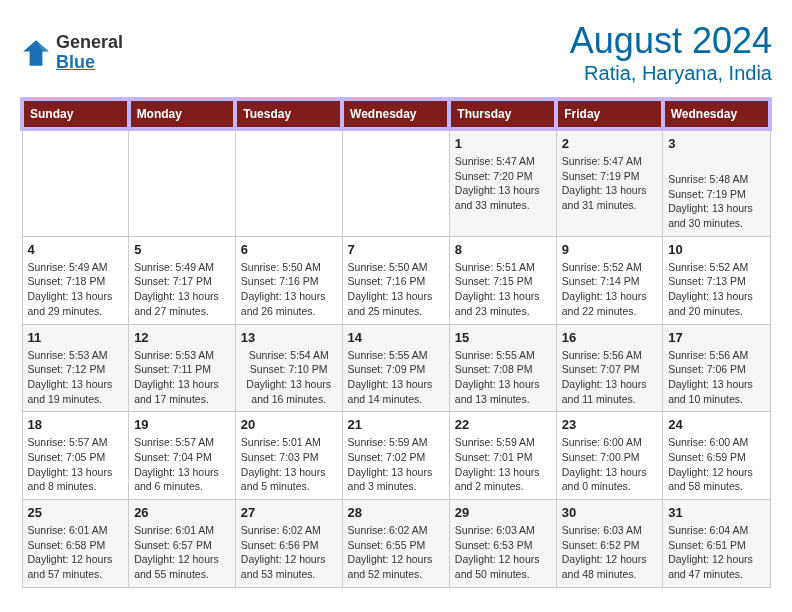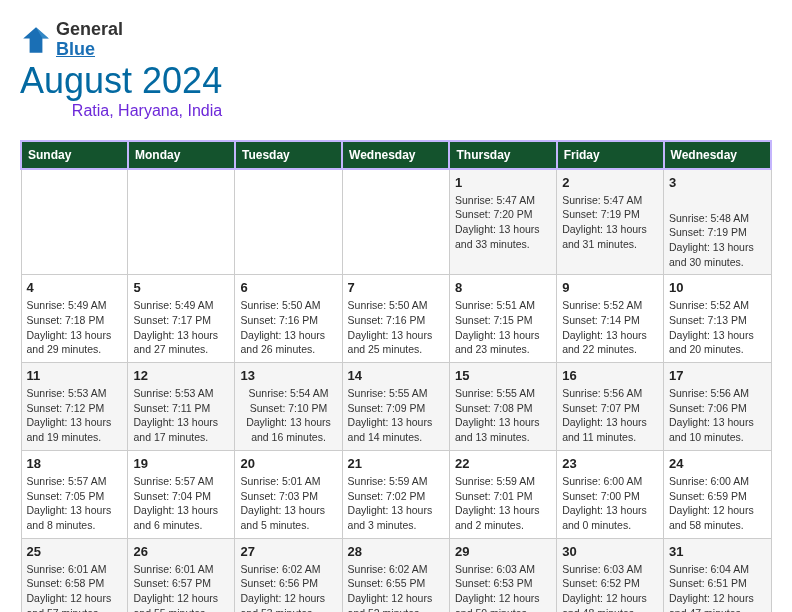--- a/index.html
+++ b/index.html
@@ -6,23 +6,22 @@
     body {
       font-family: Arial, sans-serif;
       background: #fff;
       width: 792px;
       min-height: 612px;
       padding: 20px;
     }
     .header {
       display: flex;
       justify-content: space-between;
-      align-items: flex-start;
-      margin-bottom: 20px;
-      flex-direction: column;
+      align-items: center;
+      margin-bottom: 12px;
     }
     .logo {
       display: flex;
       align-items: center;
       gap: 4px;
     }
     .logo-text {
       display: flex;
       flex-direction: column;
       line-height: 1.1;
@@ -44,36 +43,36 @@
     }
     .title-block {
       text-align: right;
     }
     .month-title {
       font-size: 36px;
       font-weight: normal;
       color: #0369a1;
     }
     .location-title {
-      font-size: 16px;
-      color: #6d28d9;
+      font-size: 20px;
+      color: #0369a1;
     }
     .calendar-table {
       width: 100%;
       border-collapse: collapse;
       font-size: 11px;
     }
     .calendar-table th {
-      background-color: #14532d;
+      background-color: #7f1d1d;
       color: #fff;
       text-align: left;
       padding: 6px 6px;
       font-size: 12px;
       font-weight: bold;
-      border: 2px solid #c4b5fd;
+      border: 4px solid #c4b5fd;
     }
     .calendar-table td {
       vertical-align: top;
       border: 1px solid #ccc;
       padding: 5px 5px;
       height: 80px;
       width: 108px;
       background: #fff;
     }
     .calendar-table tr:nth-child(odd) td {

